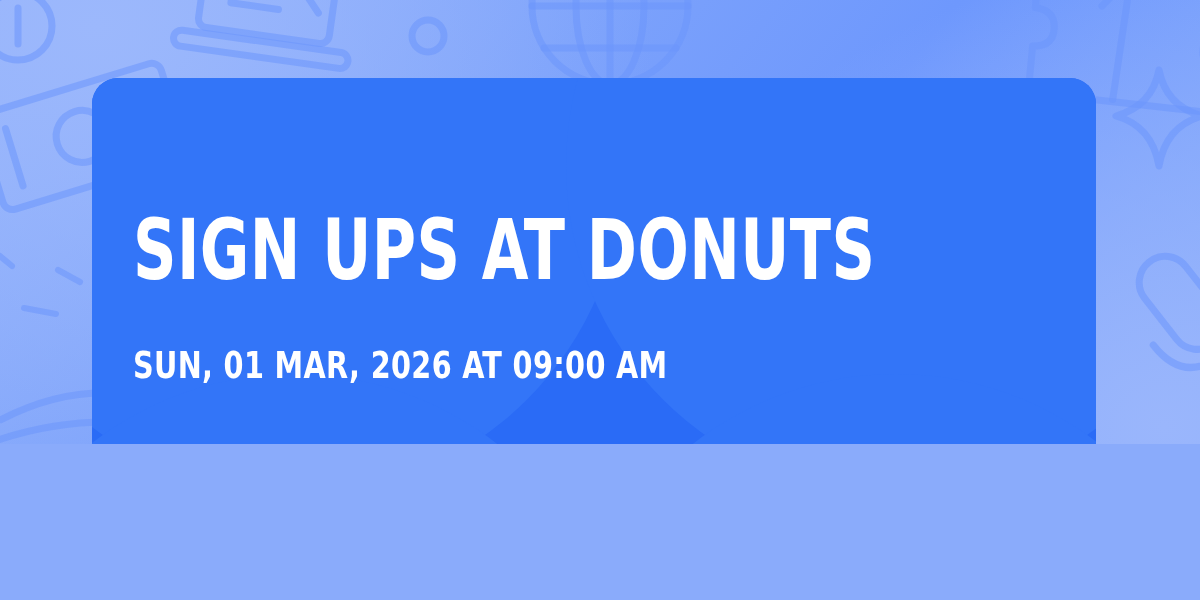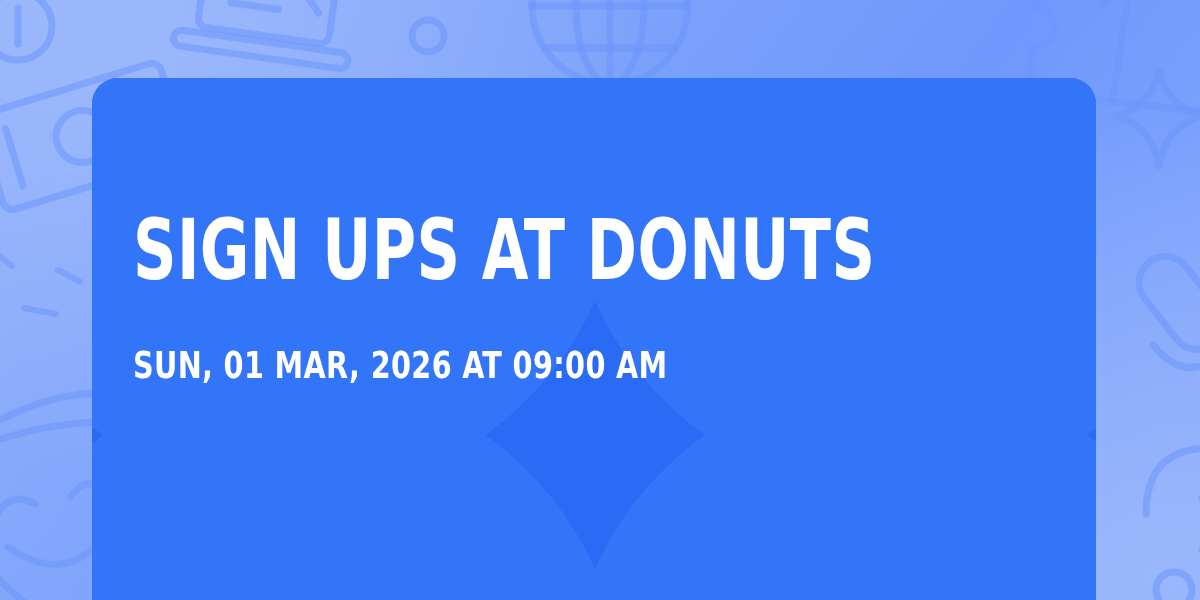--- a/index.html
+++ b/index.html
@@ -12,21 +12,21 @@
   }
   body {
     font-family: "Liberation Sans", sans-serif;
     background: #8AABFB;
   }
 
   
   .stage {
     position: relative;
     width: 1200px;
-    height: 600px;
+    height: 444px;
     overflow: hidden;
     background:
       radial-gradient(ellipse 900px 700px at 8% 6%,  #9CB8FC 0%, rgba(156,184,252,0) 62%),
       radial-gradient(ellipse 900px 760px at 97% 96%, #9AB6FC 0%, rgba(154,182,252,0) 60%),
       linear-gradient(128deg, #93B2FB 0%, #7FA4FB 34%, #6E98FD 62%, #89ACFB 100%);
   }
 
   
   .doodles {
     position: absolute;

